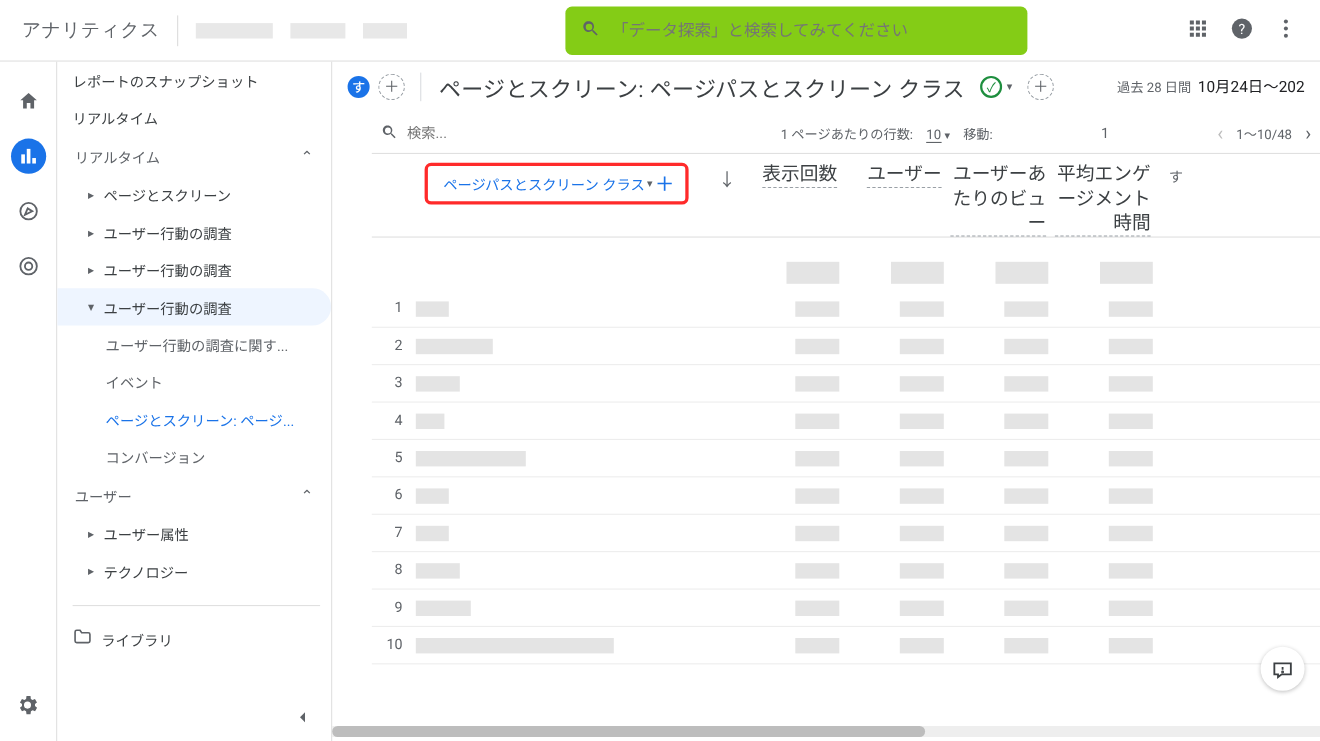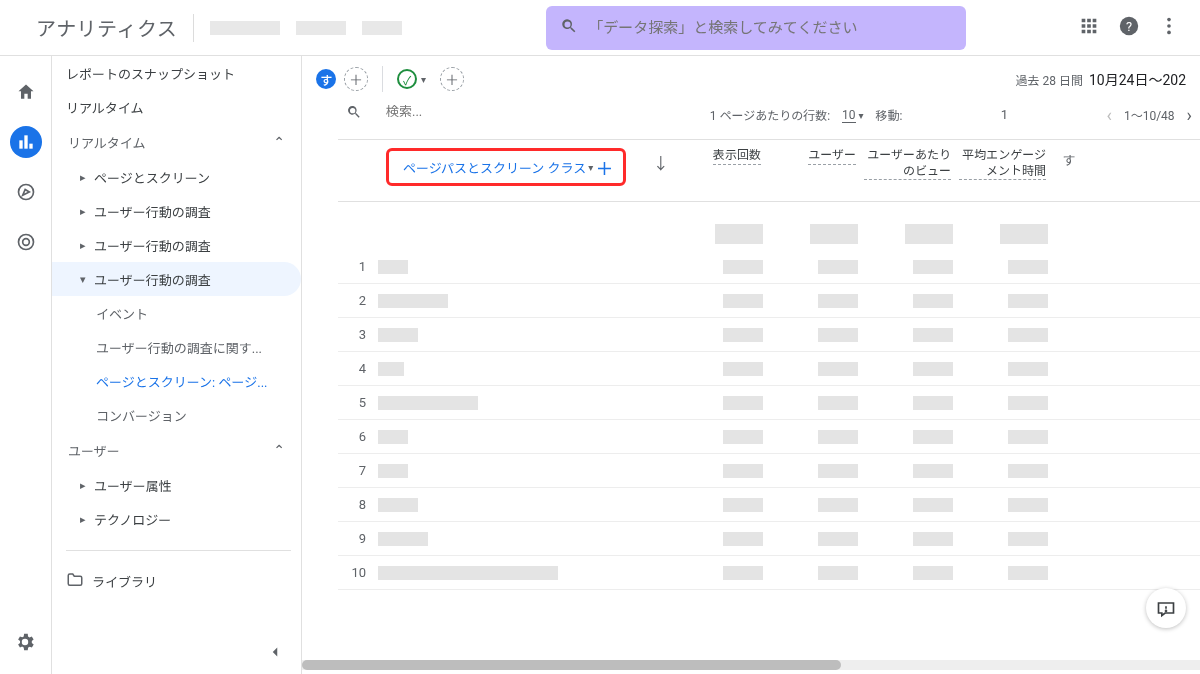--- a/index.html
+++ b/index.html
@@ -1,25 +1,25 @@
 <!DOCTYPE html>
 <html><head>
 <meta charset="utf-8">
 <style>
 * { box-sizing: border-box; margin: 0; padding: 0; font-family: 'Roboto', 'Noto Sans JP', Arial, sans-serif; }
 body { width: 1200px; height: 674px; overflow: hidden; background: #fff; font-size: 13px; color: #3c4043; position: relative; }
 
 
 .top-header { height: 56px; display: flex; align-items: center; padding: 0 12px; border-bottom: 1px solid #e0e0e0; gap: 8px; }
 .logo-block { display: flex; align-items: center; gap: 4px; }
-.brand { font-size: 20px; color: #5f6368; margin-left: 20px; letter-spacing: .5px; }
+.brand { font-size: 17px; color: #5f6368; margin-left: 4px; letter-spacing: .5px; font-family: Liberation Serif, serif; }
 .top-divider { width: 1px; height: 28px; background: #dcdcdc; margin: 0 8px; }
 .top-spacer-blur { flex: 0 0 300px; height: 36px; display:flex; align-items:center;}
 .top-spacer-blur .blur { width: 70px; height:14px; background:#e8e8e8; margin-right:16px;}
-.search-box { flex: 0 0 420px; height: 44px; background: #c4b5fd; border-radius: 6px; display: flex; align-items: center; padding: 0 14px; gap: 10px; color: #5f6368; margin-left: 28px; }
+.search-box { flex: 0 0 420px; height: 44px; background: #84cc16; border-radius: 6px; display: flex; align-items: center; padding: 0 14px; gap: 10px; color: #5f6368; margin-left: 28px; }
 .search-box input { flex:1; border:none; background:transparent; font-size:15px; color:#5f6368; outline:none; }
 .grow { flex: 1; }
 .top-icons { display: flex; align-items: center; gap: 18px; padding-right: 8px; }
 .top-icons svg { width: 22px; height: 22px; fill:#5f6368; }
 
 
 .left-rail { position:absolute; left:0; top:56px; bottom:0; width:52px; border-right:1px solid #e0e0e0; display:flex; flex-direction:column; align-items:center; padding-top:20px; gap:18px; }
 .rail-btn { width:32px; height:32px; border-radius:50%; display:flex; align-items:center; justify-content:center; color:#5f6368; }
 .rail-btn.active { background:#1a73e8; color:#fff; }
 .rail-btn svg { width:20px; height:20px; }
@@ -47,31 +47,31 @@
 .vbar { width:1px; height:26px; background:#dadce0; margin-left:6px; }
 .page-title { font-size:20px; color:#3c4043; margin-left:8px; letter-spacing:.3px;}
 .status-pill { display:flex; align-items:center; gap:4px; margin-left:6px; }
 .status-check { width:20px;height:20px;border:2px solid #1e8e3e;border-radius:50%;display:flex;align-items:center;justify-content:center;color:#1e8e3e;font-size:12px;}
 .dd-caret { font-size:10px; color:#5f6368; }
 .date-range { margin-left:auto; font-size:12px; color:#5f6368; text-align:center;}
 .date-range .big { font-size:14px; color:#202124; }
 
 
 .table-wrap { margin: 2px 0 0 36px; }
-.table-toolbar { display:flex; align-items:flex-start; height:36px; border-bottom:1px solid #e0e0e0; padding:0 8px; gap:24px; font-size:12px; color:#5f6368; }
+.table-toolbar { display:flex; align-items:center; height:36px; border-bottom:1px solid #e0e0e0; padding:0 8px; gap:8px; font-size:12px; color:#5f6368; }
 .table-toolbar input { border:none; outline:none; font-size:13px; flex:0 0 180px; color:#5f6368; }
 .tb-group { margin-left:auto; display:flex; align-items:center; gap:12px;}
 .underline-input { border:none; border-bottom:1px solid #5f6368; width:32px; text-align:center; font-size:12px; outline:none; }
 
 .table-head { display:flex; align-items:flex-start; padding:8px 0 0 0; border-bottom:1px solid #e0e0e0; min-height:62px;}
 .dim-cell { width:310px; padding-left:48px; display:flex; align-items:center; gap:6px;}
 .dim-box { border:3px solid #ff2a2a; border-radius:6px; padding:4px 10px 4px 14px; display:flex; align-items:center; gap:2px; height:38px;}
 .dim-label { color:#1a73e8; font-size:13px;}
 .plus-blue { color:#1a73e8; font-size:18px; font-weight:500;}
-.metric-col { width:95px; text-align:right; padding-right:8px; font-size:12px; color:#3c4043; }
+.metric-col { width:95px; text-align:right; padding-right:8px; font-size:17px; color:#3c4043; }
 .metric-col .mlabel { border-bottom:1px dashed #9aa0a6; display:inline-block; line-height:1.3;}
 .sort-arrow { width:26px; text-align:center; color:#5f6368; font-size:16px; padding-top:2px;}
 .trail-su { width:30px; text-align:center; color:#5f6368; padding-top:2px;}
 
 .table-body .row { display:flex; align-items:center; height:34px; border-bottom:1px solid #ededed;}
 .row-num { width:40px; text-align:right; padding-right:12px; color:#5f6368; font-size:13px;}
 .row-dim { width:272px; }
 .blur-cell { height:14px; background:#e4e4e4; }
 .cell { width:95px; display:flex; justify-content:flex-end; padding-right:8px;}
 .cell .blur-cell { width:40px; }
@@ -188,24 +188,24 @@
       </li>
     <li class="nav-item sub" data-interactable="true">
         <span class="arw" data-interactable="false">▸</span>
         <span>ユーザー行動の調査</span>
       </li>
     <li class="nav-item sub active-row" data-interactable="true">
         <span class="arw" data-interactable="false">▾</span>
         <span>ユーザー行動の調査</span>
       </li>
     <li class="nav-item subsub" data-interactable="true">
+        <span>ユーザー行動の調査に関す...</span>
+      </li>
+    <li class="nav-item subsub" data-interactable="true">
         <span>イベント</span>
-      </li>
-    <li class="nav-item subsub" data-interactable="true">
-        <span>ユーザー行動の調査に関す...</span>
       </li>
     <li class="nav-item subsub selected" data-interactable="true">
         <span>ページとスクリーン: ページ...</span>
       </li>
     <li class="nav-item subsub" data-interactable="true">
         <span>コンバージョン</span>
       </li>
     <li class="nav-section-label" data-interactable="true">
         <span>ユーザー</span>
         <span class="chev" data-interactable="false">⌃</span>
@@ -233,20 +233,21 @@
         </svg>
       </div>
   </div>
 </div>
 
 <div class="main" data-interactable="false">
   <div class="page-header" data-interactable="false">
     <div class="chip-all" data-interactable="true">す</div>
     <div class="add-chip" data-interactable="true">＋</div>
     <div class="vbar" data-interactable="false"></div>
+    <div class="page-title" data-interactable="false">ページとスクリーン: ページパスとスクリーン クラス</div>
     <div class="status-pill">
       <div class="status-check" data-interactable="true">✓</div>
       <span class="dd-caret" data-interactable="true">▾</span>
     </div>
     <div class="add-chip" style="margin-left:6px;" data-interactable="true">＋</div>
     <div class="date-range" data-interactable="true">
       <span>過去 28 日間</span>&nbsp;&nbsp;<span class="big">10月24日～202</span>
     </div>
   </div>
 

